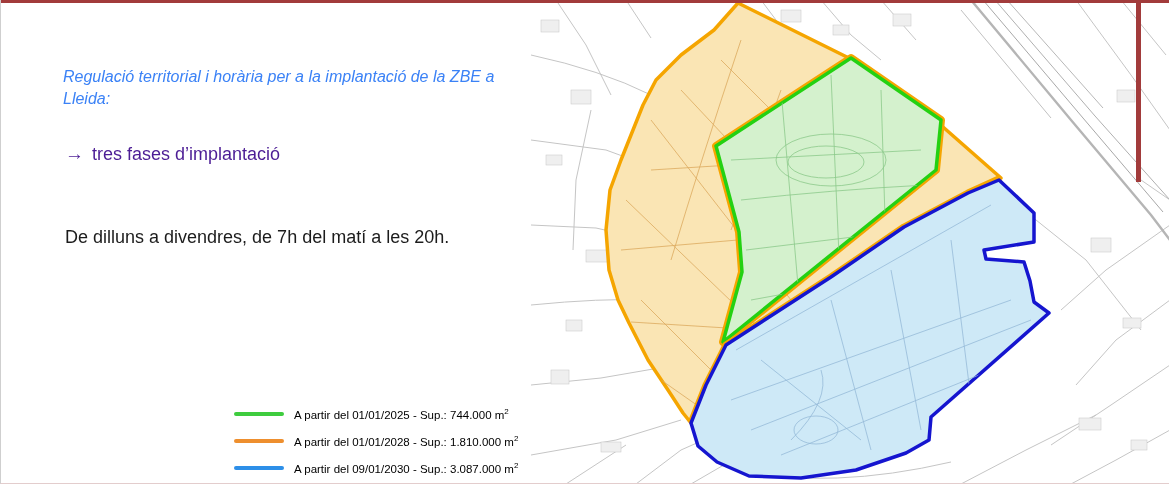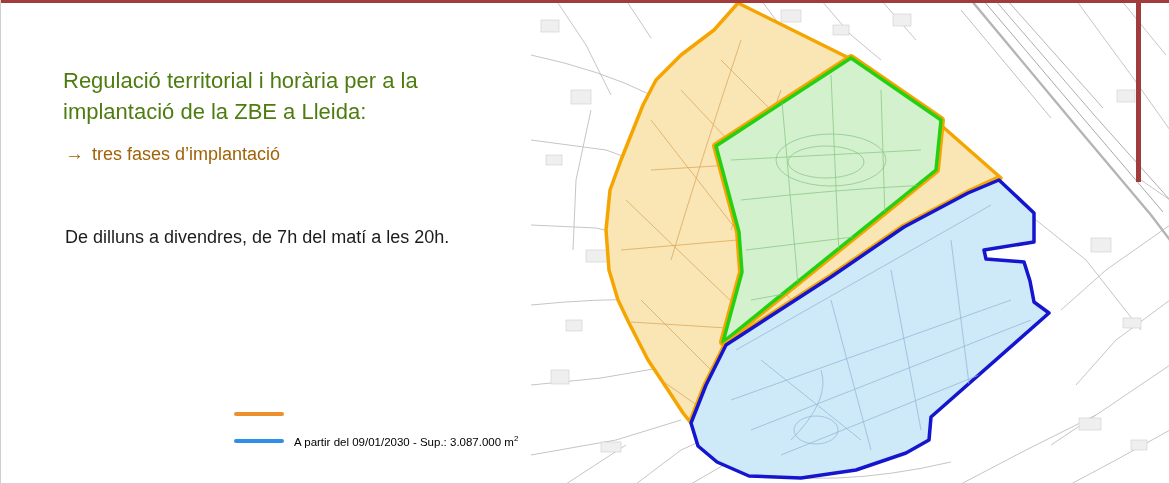--- a/index.html
+++ b/index.html
@@ -12,25 +12,25 @@
     border-left:1px solid #cfcfcf;
     border-bottom:1px solid #e3cdcd;
     box-sizing:border-box;
   }
   .top-bar{
     position:absolute;left:0;top:0;width:1169px;height:3px;z-index:30;
   }
   .text-panel{position:absolute;left:0;top:0;width:530px;height:484px;background:#ffffff;}
   .title{
     position:absolute;left:62px;top:66px;width:470px;
-    font-size:22px;line-height:1.4;color:#4d7c0f;
+    font-size:16px;line-height:1.4;color:#3b82f6;font-style:italic;
   }
   .bullet-row{
     position:absolute;left:64px;top:143px;width:440px;
-    font-size:18px;color:#a16207;
+    font-size:18px;color:#4c1d95;
   }
   .bullet-row .arrow{margin-right:8px;font-size:19px;}
   .schedule{
     position:absolute;left:64px;top:227px;width:470px;
     font-size:18px;color:#1c1c1c;
   }
   .legend{position:absolute;left:233px;top:400px;width:300px;}
   .legend-row{display:flex;align-items:center;height:27px;}
   .legend-swatch{width:50px;height:4px;border-radius:2px;margin-right:10px;flex:0 0 auto;}
   .legend-label{font-size:11.5px;color:#000;white-space:nowrap;}
@@ -49,21 +49,26 @@
     <div class="title">Regulació territorial i horària per a la implantació de la ZBE a Lleida:</div>
 
     <div class="bullet-row">
       <span class="arrow">→</span><span>tres fases d’implantació</span>
     </div>
 
     <div class="schedule">De dilluns a divendres, de 7h del matí a les 20h.</div>
 
     <div class="legend">
       <div class="legend-row">
+        <span class="legend-swatch" style="background: rgb(62, 204, 62);"></span>
+        <span class="legend-label"><span>A partir del 01/01/2025 - Sup.: 744.000 m</span><sup>2</sup></span>
+      </div>
+      <div class="legend-row">
         <span class="legend-swatch" style="background: rgb(238, 143, 46);"></span>
+        <span class="legend-label"><span>A partir del 01/01/2028 - Sup.: 1.810.000 m</span><sup>2</sup></span>
       </div>
       <div class="legend-row">
         <span class="legend-swatch" style="background: rgb(45, 143, 232);"></span>
         <span class="legend-label"><span>A partir del 09/01/2030 - Sup.: 3.087.000 m</span><sup>2</sup></span>
       </div>
     </div>
   </div>
 
   <div class="map-wrap">
     <svg width="639" height="484" viewBox="0 0 639 484" xmlns="http://www.w3.org/2000/svg">

